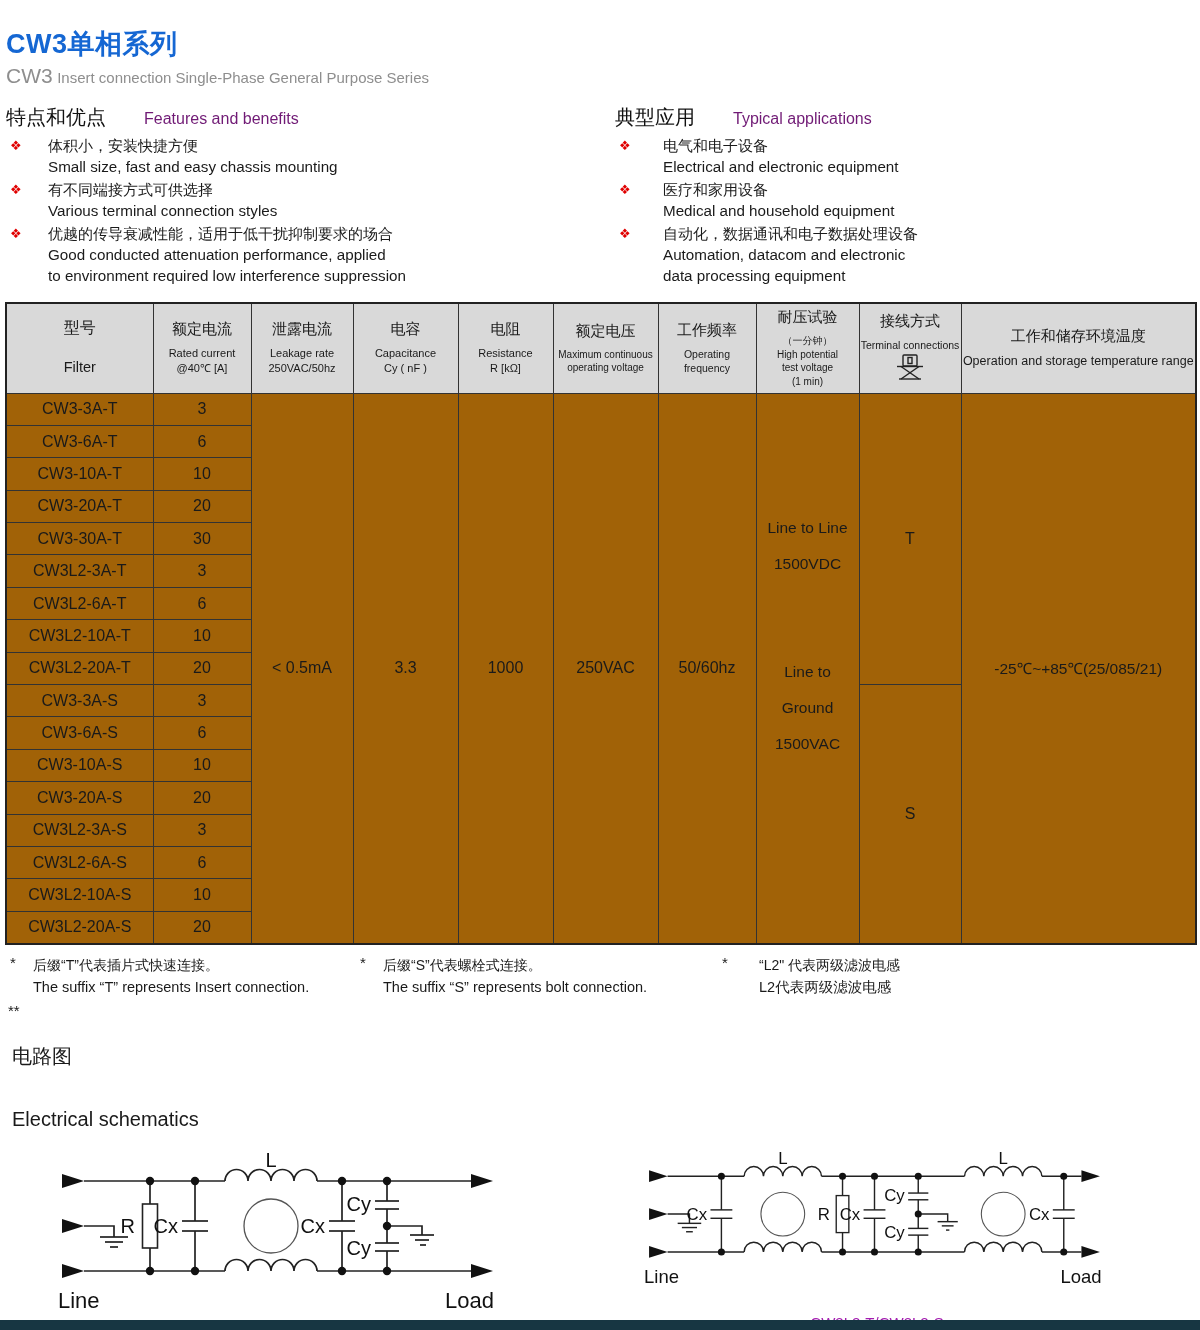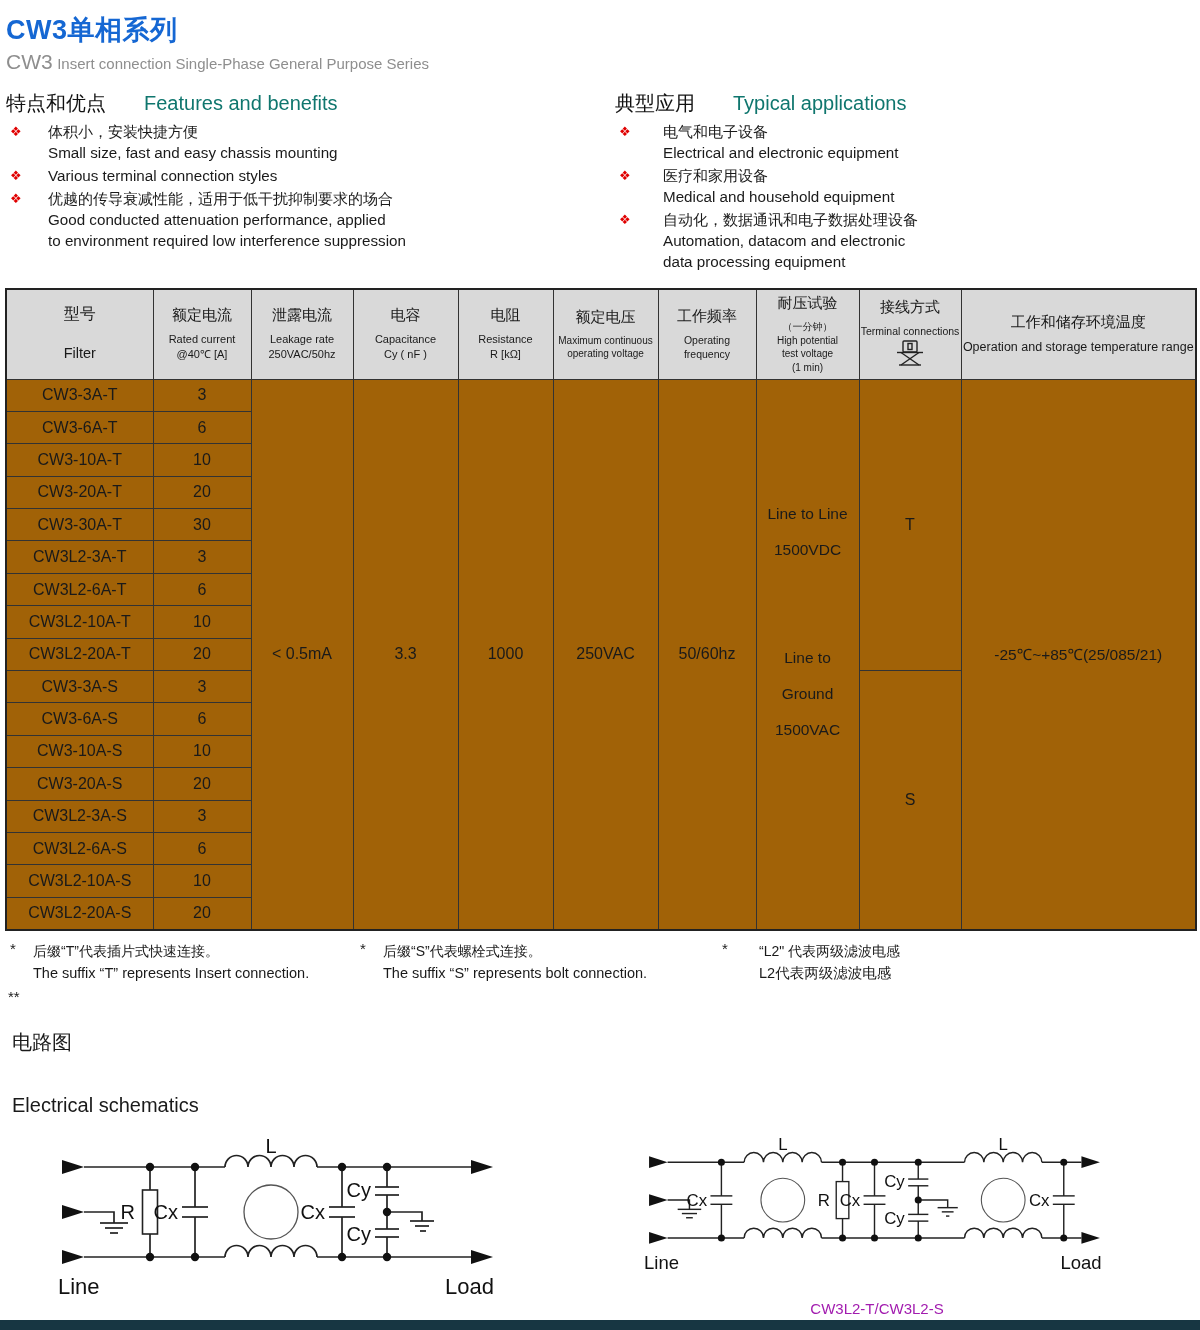--- a/index.html
+++ b/index.html
@@ -2,33 +2,33 @@
 <html><head>
 <meta charset="utf-8">
 <style>
   * { margin:0; padding:0; box-sizing:border-box; }
   html,body { background:#ffffff; }
   body {
     width:1200px; height:1330px; position:relative; overflow:hidden;
     font-family:"Liberation Sans", sans-serif; color:#1a1a1a;
   }
   
-  .doc-header { padding:12px 0 0 6px; }
+  .doc-header { padding:26px 0 0 6px; }
   .page-title { color:#1567d3; font-size:27px; font-weight:bold; letter-spacing:.5px; }
   .page-subtitle { color:#8e8e8e; margin-top:2px; }
   .subtitle-prefix { font-size:21px; }
   .subtitle-rest { font-size:15px; }
 
   
   .sections { display:flex; margin-top:16px; }
   .col-left { flex:0 0 615px; padding-left:6px; }
   .col-right { flex:1; }
   .sec-head { display:flex; align-items:baseline; gap:38px; margin-bottom:4px; }
   .sec-head .zh { font-size:20px; color:#111; }
-  .sec-head .en { font-size:20px; color:#0f766e; }
+  .sec-head .en { font-size:16px; color:#701a75; }
   .blist { }
   .bitem { display:grid; grid-template-columns:42px 1fr; margin-bottom:2px; }
   .col-right .bitem { grid-template-columns:48px 1fr; }
   .bmark { color:#e00000; font-size:13px; padding-top:3px; padding-left:4px; }
   .btext .zh { font-size:15px; line-height:21px; }
   .btext .en { font-size:15.2px; line-height:21px; white-space:pre-line; }
 
   
   table.spec {
     margin:14px 0 0 5px; width:1190px; table-layout:fixed;
@@ -109,20 +109,21 @@
       <div class="bitem">
         <span class="bmark">❖</span>
         <div class="btext">
           <div class="zh">体积小，安装快捷方便</div>
           <div class="en">Small size, fast and easy chassis mounting</div>
         </div>
       </div>
       <div class="bitem">
         <span class="bmark">❖</span>
         <div class="btext">
+          <div class="zh">有不同端接方式可供选择</div>
           <div class="en">Various terminal connection styles</div>
         </div>
       </div>
       <div class="bitem">
         <span class="bmark">❖</span>
         <div class="btext">
           <div class="zh">优越的传导衰减性能，适用于低干扰抑制要求的场合</div>
           <div class="en">Good conducted attenuation performance, applied
 to environment required low interference suppression</div>
         </div>

